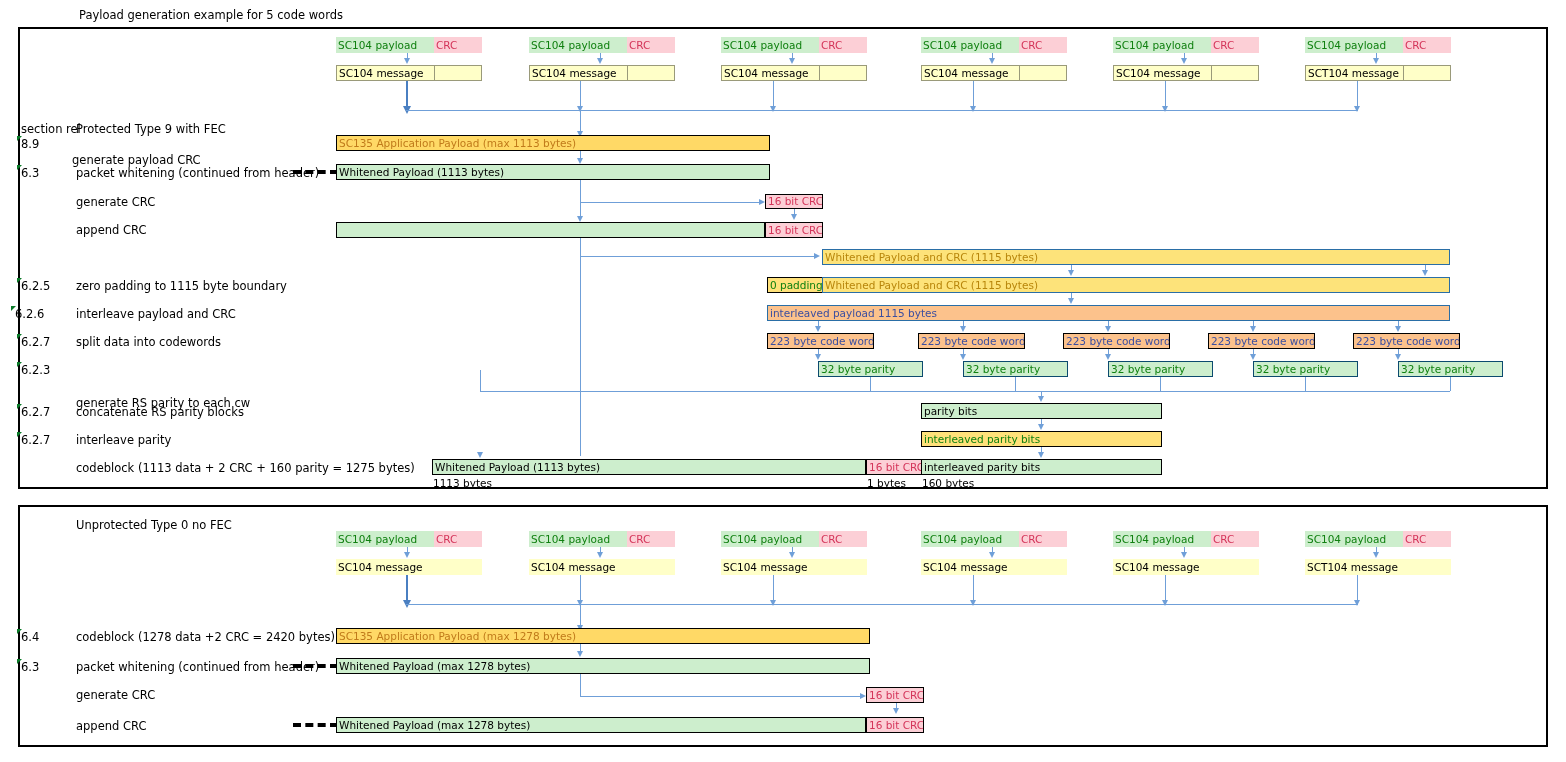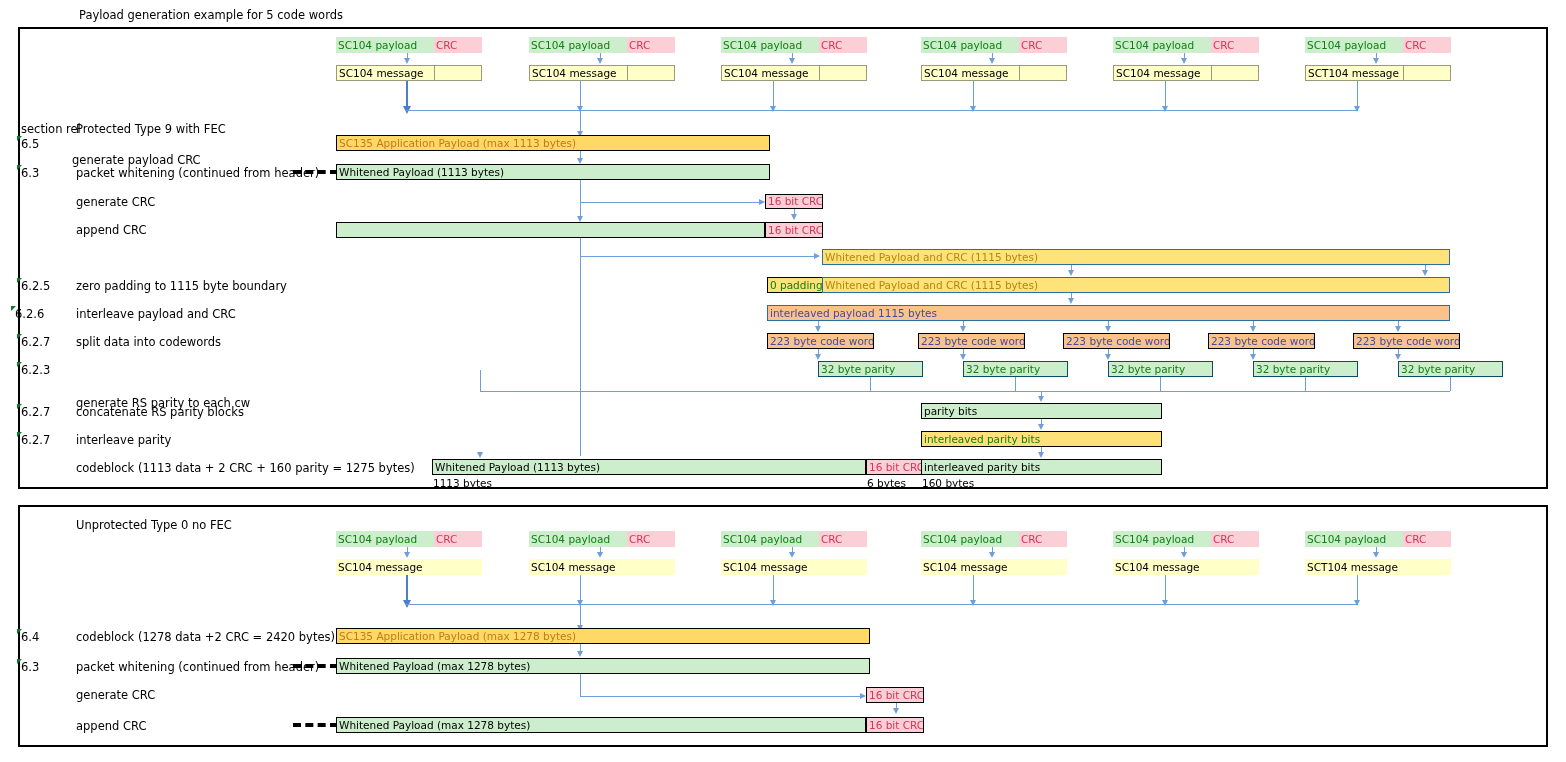--- a/index.html
+++ b/index.html
@@ -115,21 +115,21 @@
 <div class="ln vl" style="left:1357px;top:81px;height:30px;"></div>
 <div class="ah" style="left:1353.5px;top:106px;"></div>
 
 <div class="ln hl" style="left:406px;top:110px;width:951px;"></div>
 <div class="ln vl" style="left:580px;top:110px;height:26px;"></div>
 <div class="ah" style="left:576.5px;top:131px;"></div>
 
 <div class="abs lbl" style="left:21px;top:122px;">section rel</div>
 <div class="abs lbl" style="left:76px;top:122px;">Protected Type 9 with FEC</div>
 
-<div class="abs sec" style="left:21px;top:137px;">6.5</div>
+<div class="abs sec" style="left:21px;top:137px;">8.9</div>
 <div class="abs lbl" style="left:72px;top:137px;margin-top:16px;">generate payload CRC</div>
 <div class="abs sec" style="left:21px;top:166px;">6.3</div>
 <div class="abs lbl" style="left:76px;top:166px;">packet whitening (continued from header)</div>
 <div class="abs lbl" style="left:76px;top:195px;">generate CRC</div>
 <div class="abs lbl" style="left:76px;top:223px;">append CRC</div>
 <div class="abs sec" style="left:21px;top:279px;">6.2.5</div>
 <div class="abs lbl" style="left:76px;top:279px;">zero padding to 1115 byte boundary</div>
 <div class="abs sec" style="left:15px;top:307px;">6.2.6</div>
 <div class="abs lbl" style="left:76px;top:307px;">interleave payload and CRC</div>
 <div class="abs sec" style="left:21px;top:335px;">6.2.7</div>
@@ -225,21 +225,21 @@
 
 <div class="bar c-gold2" style="left:921px;top:431px;width:241px;height:16px;">interleaved parity bits</div>
 <div class="ln vl" style="left:1041px;top:447px;height:8px;"></div>
 <div class="ah" style="left:1037.5px;top:452px;"></div>
 
 <div class="ah" style="left:476.5px;top:452px;"></div>
 <div class="bar c-greenk" style="left:432px;top:459px;width:434px;height:16px;">Whitened Payload (1113 bytes)</div>
 <div class="bar c-pink-b" style="left:866px;top:459px;width:56px;height:16px;">16 bit CRC</div>
 <div class="bar c-greenk" style="left:921px;top:459px;width:241px;height:16px;">interleaved parity bits</div>
 <div class="note" style="left:433px;top:477px;">1113 bytes</div>
-<div class="note" style="left:867px;top:477px;">6 bytes</div>
+<div class="note" style="left:867px;top:477px;">1 bytes</div>
 <div class="note" style="left:922px;top:477px;">160 bytes</div>
 
 <div class="abs panel" style="left:18px;top:505px;width:1530px;height:242px;"></div>
 
 <div class="abs lbl" style="left:76px;top:518px;">Unprotected Type 0 no FEC</div>
 
 <div class="bar c-green" style="left:336px;top:531px;width:98px;height:16px;">SC104 payload</div>
 <div class="bar c-pink" style="left:434px;top:531px;width:48px;height:16px;">CRC</div>
 <div class="bar c-yellow" style="left:336px;top:559px;width:146px;height:16px;">SC104 message</div>
 <div class="ln vl" style="left:407px;top:547px;height:6px;"></div>

